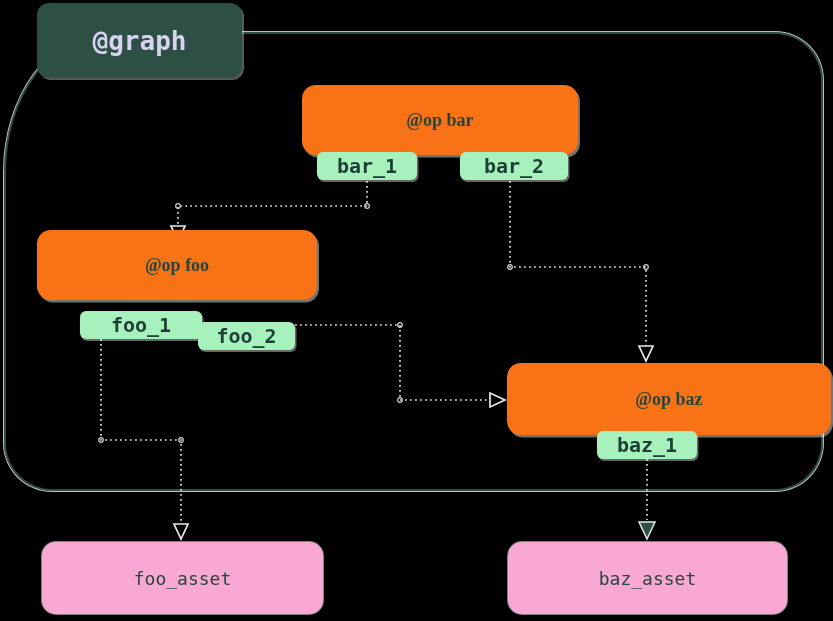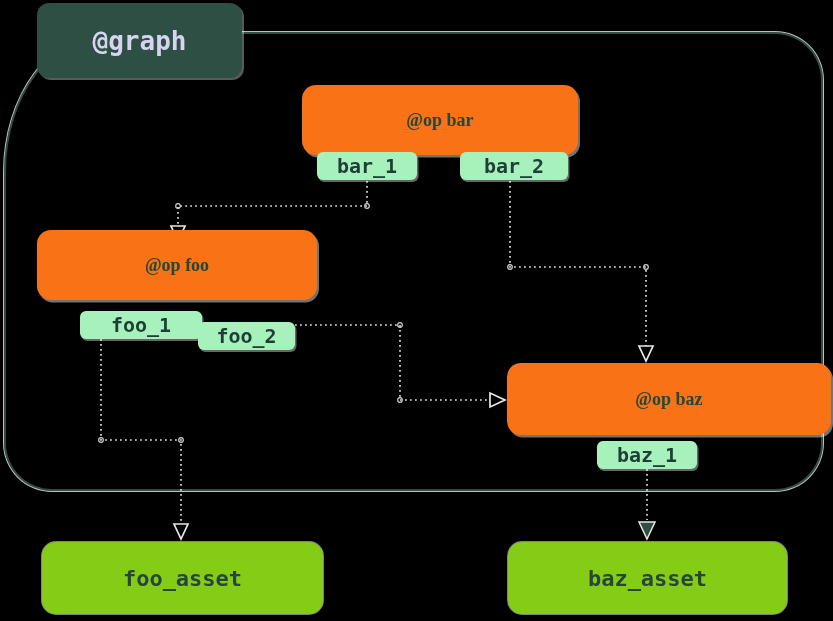--- a/index.html
+++ b/index.html
@@ -105,28 +105,28 @@
     color: #1e3f36;
     font-size: 20px;
     font-weight: 700;
     z-index: 3;
     box-shadow: 1.5px 2px 0 rgba(255,255,255,0.4);
   }
   .tag-bar-1 { left: 317px; top: 152px; width: 100px; height: 28px; }
   .tag-bar-2 { left: 460px; top: 152px; width: 108px; height: 28px; }
   .tag-foo-1 { left: 52px;  top: 311px; width: 122px;  height: 28px; margin-left: 28px; }
   .tag-foo-2 { left: 198px; top: 322px; width: 97px;  height: 28px; }
-  .tag-baz-1 { left: 597px; top: 441px; width: 100px; height: 28px; }
+  .tag-baz-1 { left: 597px; top: 431px; width: 100px; height: 28px; }
 
   .asset-node {
-    background: #84cc16;
+    background: #f9a8d4;
     border-radius: 14px;
     color: #24463c;
-    font-size: 22px;
-    font-weight: 700;
+    font-size: 18px;
+    font-weight: 400;
     z-index: 2;
     box-shadow: 0 0 0 1px rgba(255,255,255,0.5);
   }
   .asset-foo { left: 42px;  top: 542px; width: 281px; height: 72px; }
   .asset-baz { left: 508px; top: 542px; width: 279px; height: 72px; }
 </style>
 </head>
 <body>
 
 <div class="stage">

